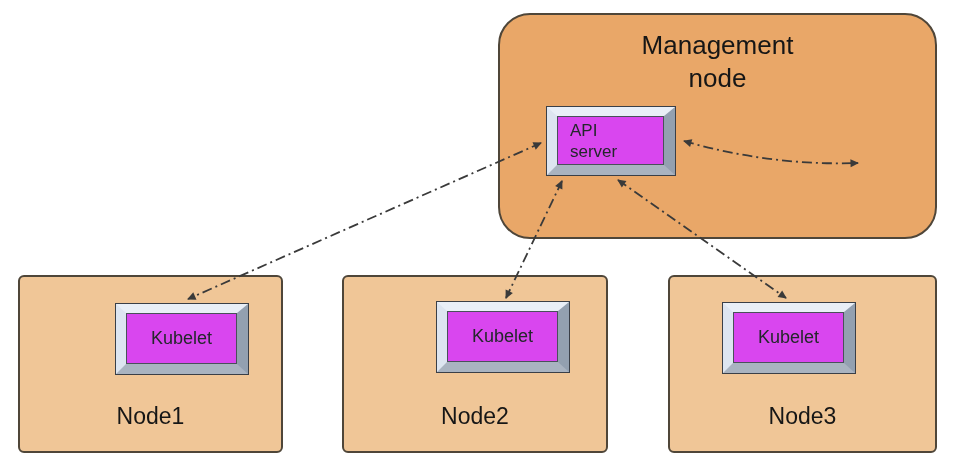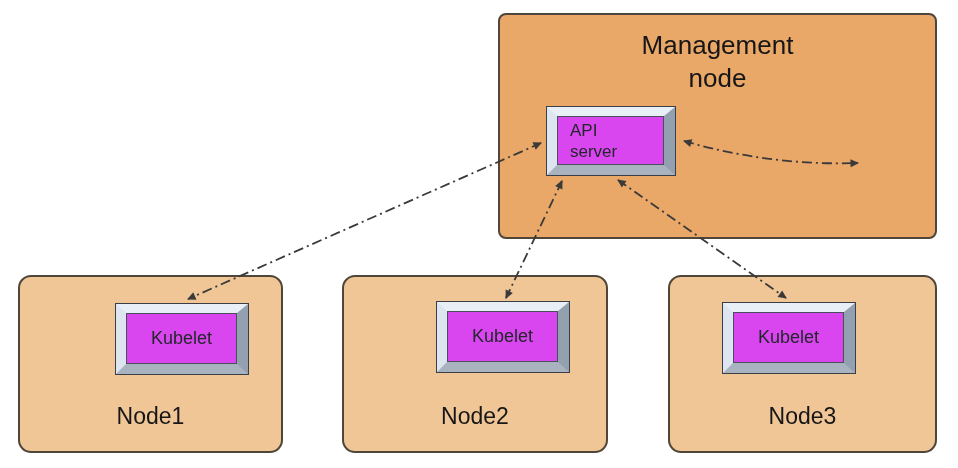--- a/index.html
+++ b/index.html
@@ -7,24 +7,24 @@
     position:relative;width:958px;height:468px;background:#ffffff;overflow:hidden;
     font-family:"Liberation Sans",sans-serif;color:#1d1d1d;
   }
   
   .round-node{
     position:absolute;box-sizing:border-box;
     border:2px solid #4f4639;
   }
   .mgmt{
     left:498px;top:13px;width:439px;height:226px;
-    background:#e9a768;border-radius:8px;
+    background:#e9a768;border-radius:32px;
   }
   .worker{
-    background:#f0c697;border-radius:13px;top:275px;height:178px;
+    background:#f0c697;border-radius:6px;top:275px;height:178px;
   }
   .worker.n1{left:18px;width:265px;}
   .worker.n2{left:342px;width:266px;}
   .worker.n3{left:668px;width:269px;}
   .mgmt-title{
     position:absolute;left:0;top:14px;width:100%;
     text-align:center;font-size:26px;line-height:33px;
     white-space:pre-line;color:#161616;
   }
   .node-label{

